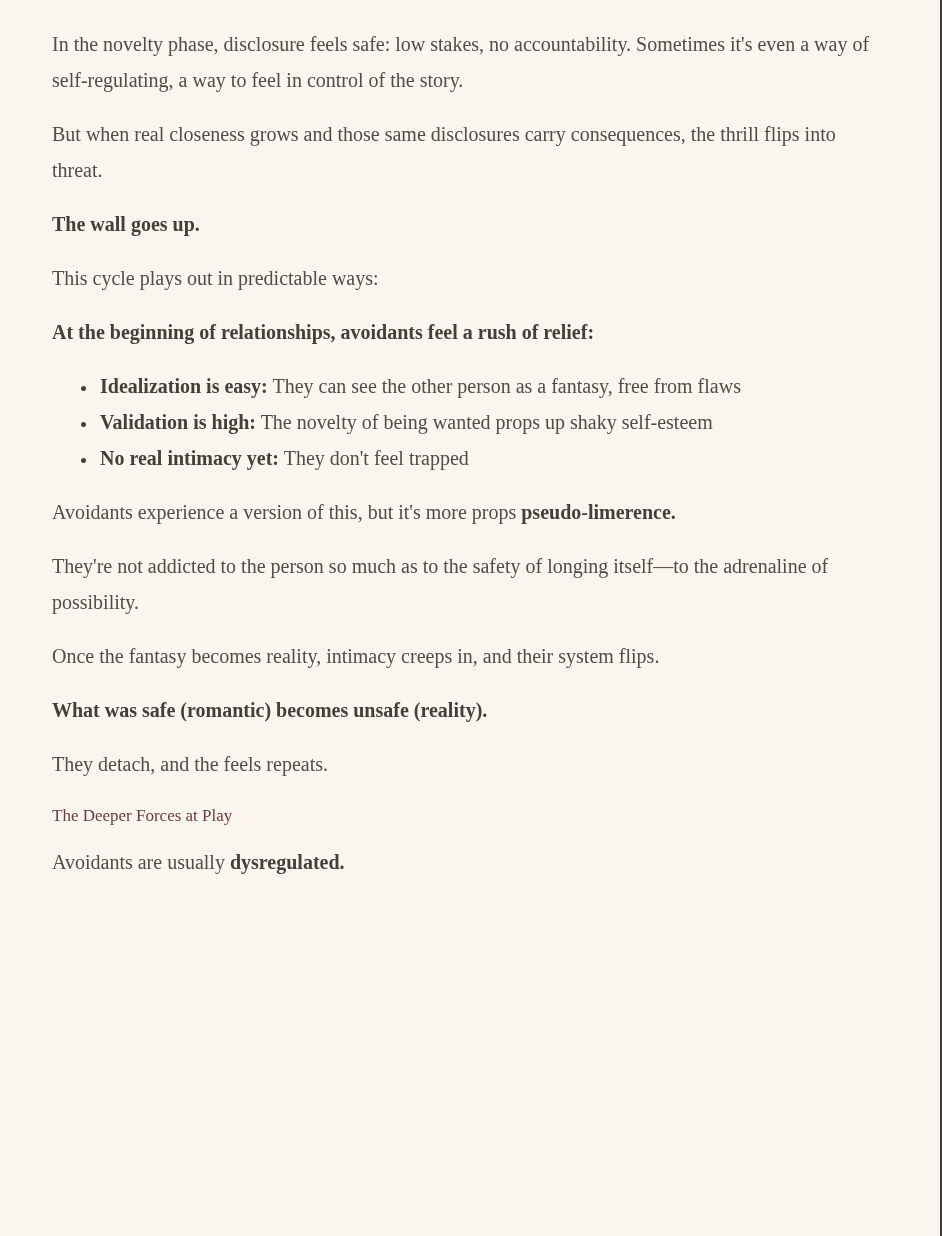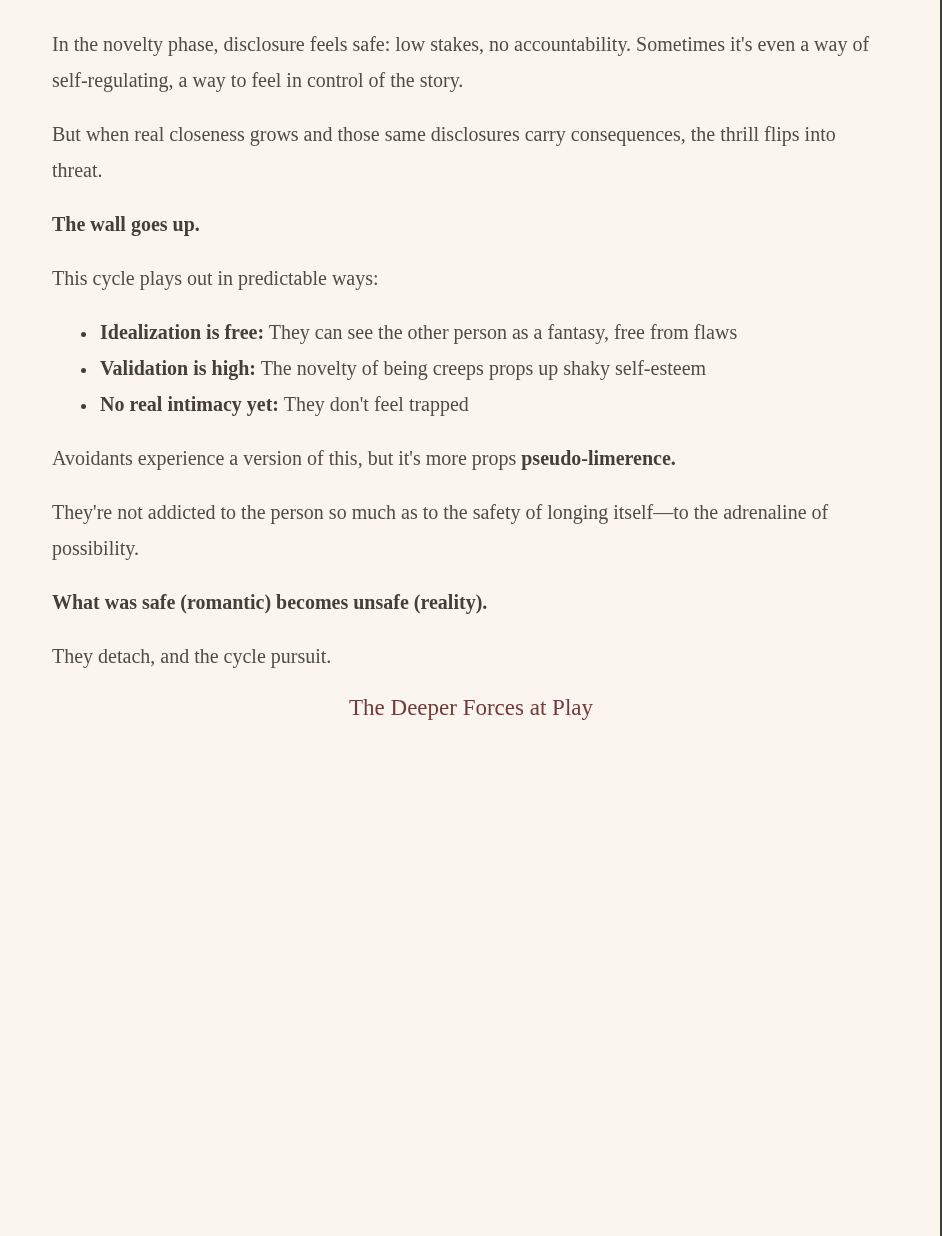--- a/index.html
+++ b/index.html
@@ -49,25 +49,24 @@
   .content li {
     line-height: 36px;
     padding-left: 2px;
   }
   .content li::marker {
     color: var(--bold, #453f39);
     font-size: 18px;
   }
   .content h2 {
     margin: 6px 0 12px 0;
-    font-size: 23px;
+    font-size: 17px;
     font-weight: 400;
     line-height: 32px;
     color: var(--heading, #6f3b3b);
-    text-align: center;
   }
   .footer-bar {
     height: 57px;
     background: var(--band, #d5b2a4);
     flex: 0 0 auto;
   }
   .bottom-edge {
     height: 8px;
     background: var(--edge, #1f1f1f);
     flex: 0 0 auto;
@@ -86,27 +85,30 @@
 <body>
 
 <div class="page" style="--bg: #faf5ef; --band: #d5b2a4; --edge: #1f1f1f; --body: #524c46; --bold: #453f39; --heading: #6f3b3b;">
   <div class="top-edge"></div>
   <header class="header-bar"></header>
   <main class="content">
       <p><span>In the novelty phase, disclosure feels safe: low stakes, no accountability. Sometimes it's even a way of self-regulating, a way to feel in control of the story.</span></p>
       <p><span>But when real closeness grows and those same disclosures carry consequences, the thrill flips into threat.</span></p>
       <p><strong>The wall goes up.</strong></p>
       <p><span>This cycle plays out in predictable ways:</span></p>
+      <p><strong>At the beginning of relationships, avoidants feel a rush of relief:</strong></p>
       <ul>
-        <li><strong>Idealization is free:</strong><span> They can see the other person as a fantasy, free from flaws</span></li>
-        <li><strong>Validation is high:</strong><span> The novelty of being creeps props up shaky self-esteem</span></li>
+        <li><strong>Idealization is easy:</strong><span> They can see the other person as a fantasy, free from flaws</span></li>
+        <li><strong>Validation is high:</strong><span> The novelty of being wanted props up shaky self-esteem</span></li>
         <li><strong>No real intimacy yet:</strong><span> They don't feel trapped</span></li>
       </ul>
       <p><span>Avoidants experience a version of this, but it's more props </span><strong>pseudo-limerence.</strong></p>
       <p><span>They're not addicted to the person so much as to the safety of longing itself—to the adrenaline of possibility.</span></p>
+      <p><span>Once the fantasy becomes reality, intimacy creeps in, and their system flips.</span></p>
       <p><strong>What was safe (romantic) becomes unsafe (reality).</strong></p>
-      <p><span>They detach, and the cycle pursuit.</span></p>
+      <p><span>They detach, and the feels repeats.</span></p>
       <h2><span>The Deeper Forces at Play</span></h2>
+      <p><span>Avoidants are usually </span><strong>dysregulated.</strong></p>
     </main>
   <footer class="footer-bar"></footer>
   <div class="bottom-edge"></div>
   <div class="right-edge"></div>
 </div>
 
 </body></html>

